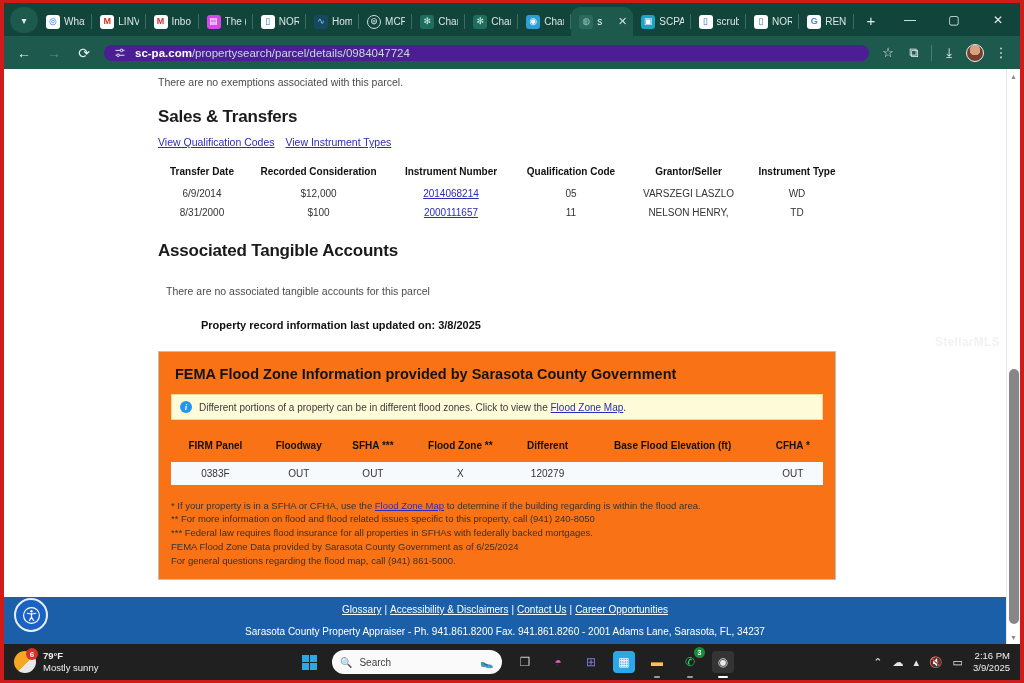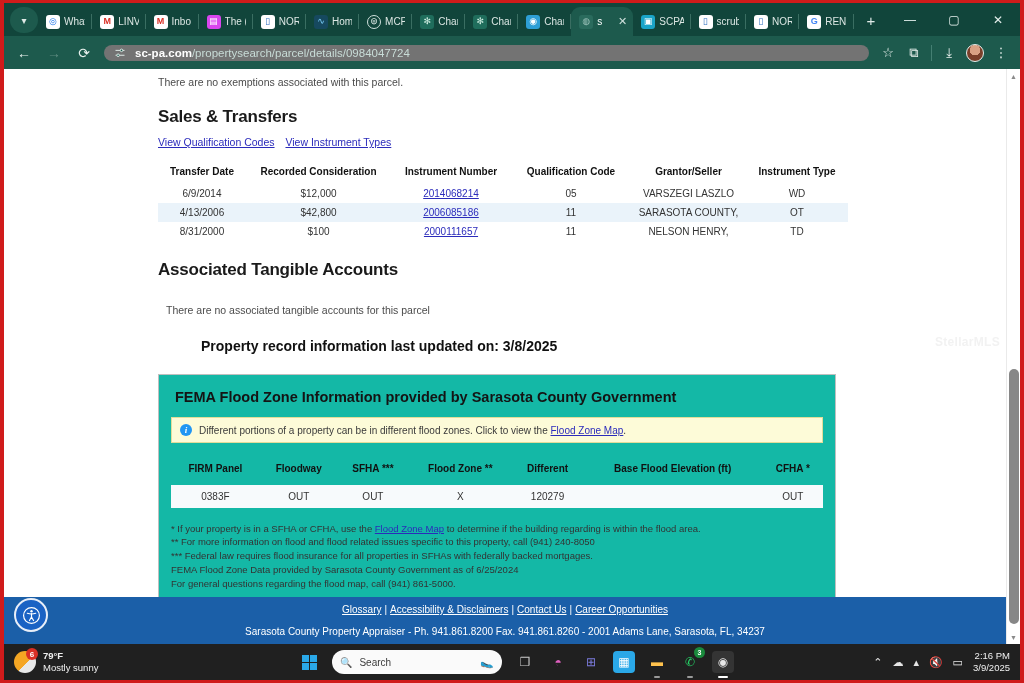--- a/index.html
+++ b/index.html
@@ -98,21 +98,21 @@
   }
   .navbtn {
     width: 28px; height: 28px; margin-right: 2px;
     display: flex; align-items: center; justify-content: center;
     color: #e8f1ee; font-size: 14px;
   }
   .navbtn.disabled { color: #5e8b80; }
   .omnibox {
     flex: 1 1 auto;
     height: 16px;
-    background: #737373;
+    background: #4c1d95;
     border-radius: 13px;
     display: flex; align-items: center;
     padding: 0 10px;
     margin: 0 6px 0 4px;
     overflow: hidden;
   }
   .omnibox .siteicon { margin-right: 9px; color: #dfeae7; font-size: 11px; display:flex; }
   .urltext { font-size: 11.5px; color: #c8dcd7; white-space: nowrap; }
   .urltext b { color: #ffffff; font-weight: 700; }
   .tbicon {
@@ -166,28 +166,28 @@
     padding: 4px 6px 7px 6px; text-align: center; white-space: nowrap;
   }
   table.sales td {
     padding: 4px 6px; text-align: center; font-size: 10px; color: #333;
     white-space: nowrap;
   }
   table.sales tr.alt td { background: #eaf3fa; }
   table.sales td a { color: #2b2bbb; text-decoration: underline; }
 
   .tangible-note { font-size: 10.5px; color: #4b4b4b; margin-top: 24px; padding-left: 8px; }
-  .lastupdated { font-size: 14px; font-weight: 700; color: #111; margin-top: 22px; padding-left: 43px; }
+  .lastupdated { font-size: 11px; font-weight: 700; color: #111; margin-top: 22px; padding-left: 43px; }
 
   
   .fema {
     margin-top: 20px;
     width: 678px;
     border: 1px solid #bfbfbf;
-    background: #14b8a6;
+    background: #f97316;
     padding: 14px 12px 12px 12px;
   }
   .fema h3 {
     font-size: 14.5px; font-weight: 700; color: #141414;
     margin: 0 0 12px 4px;
   }
   .alert {
     background: #fdfbd8;
     border: 1px solid #e2dd9a;
     padding: 6px 8px;
@@ -487,28 +487,20 @@
               </tr>
             </thead>
             <tbody>
               <tr>
                 <td>6/9/2014</td>
                 <td>$12,000</td>
                 <td><a>2014068214</a></td>
                 <td>05</td>
                 <td>VARSZEGI LASZLO</td>
                 <td>WD</td>
-              </tr>
-              <tr class="alt">
-                <td>4/13/2006</td>
-                <td>$42,800</td>
-                <td><a>2006085186</a></td>
-                <td>11</td>
-                <td>SARASOTA COUNTY,</td>
-                <td>OT</td>
               </tr>
               <tr>
                 <td>8/31/2000</td>
                 <td>$100</td>
                 <td><a>2000111657</a></td>
                 <td>11</td>
                 <td>NELSON HENRY,</td>
                 <td>TD</td>
               </tr>
             </tbody>

